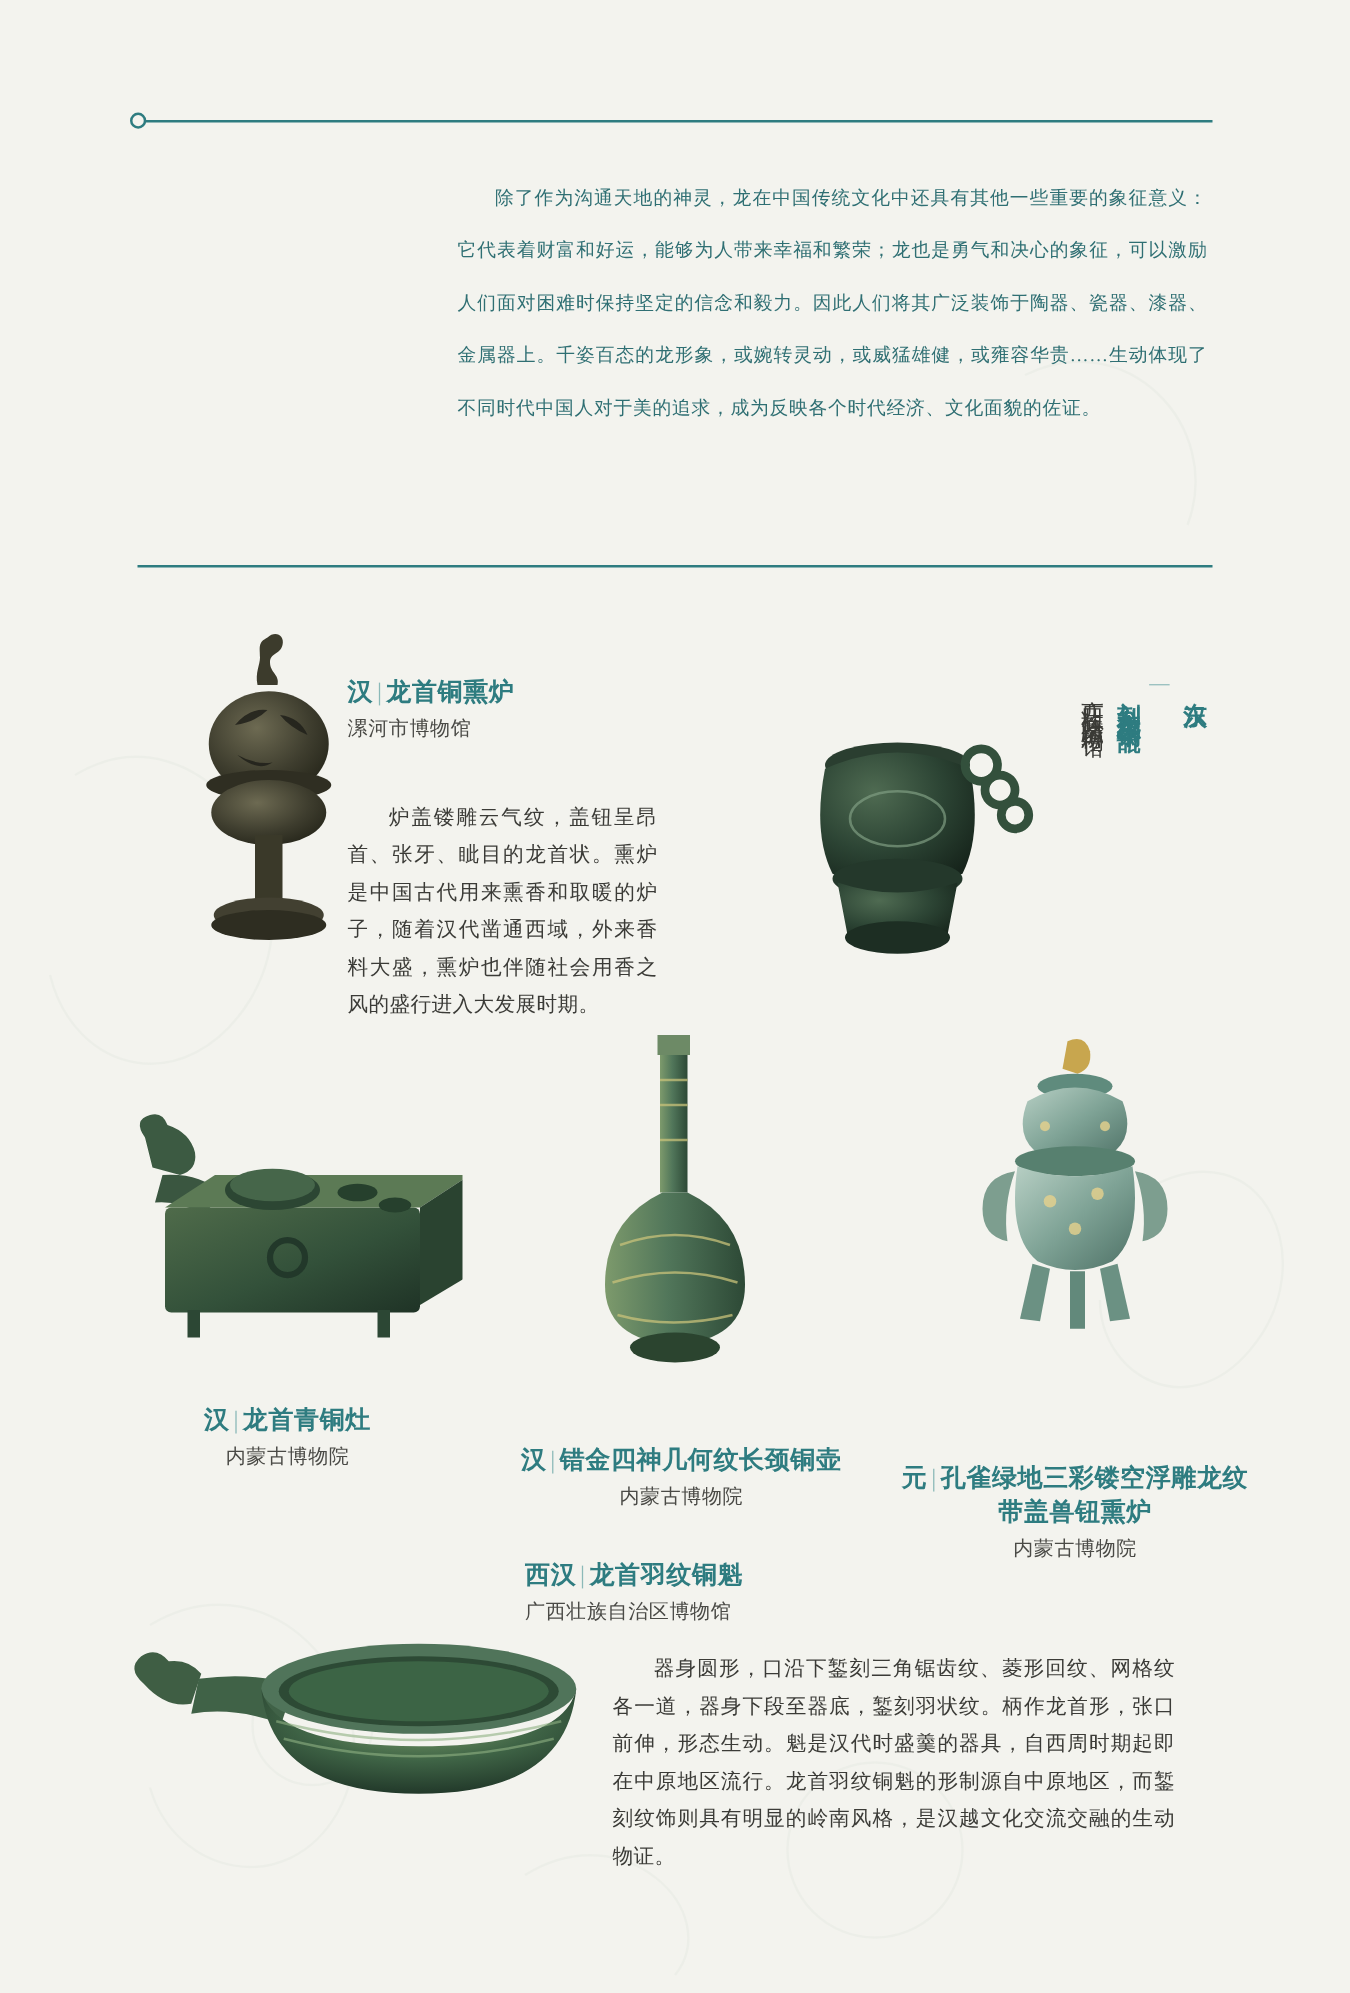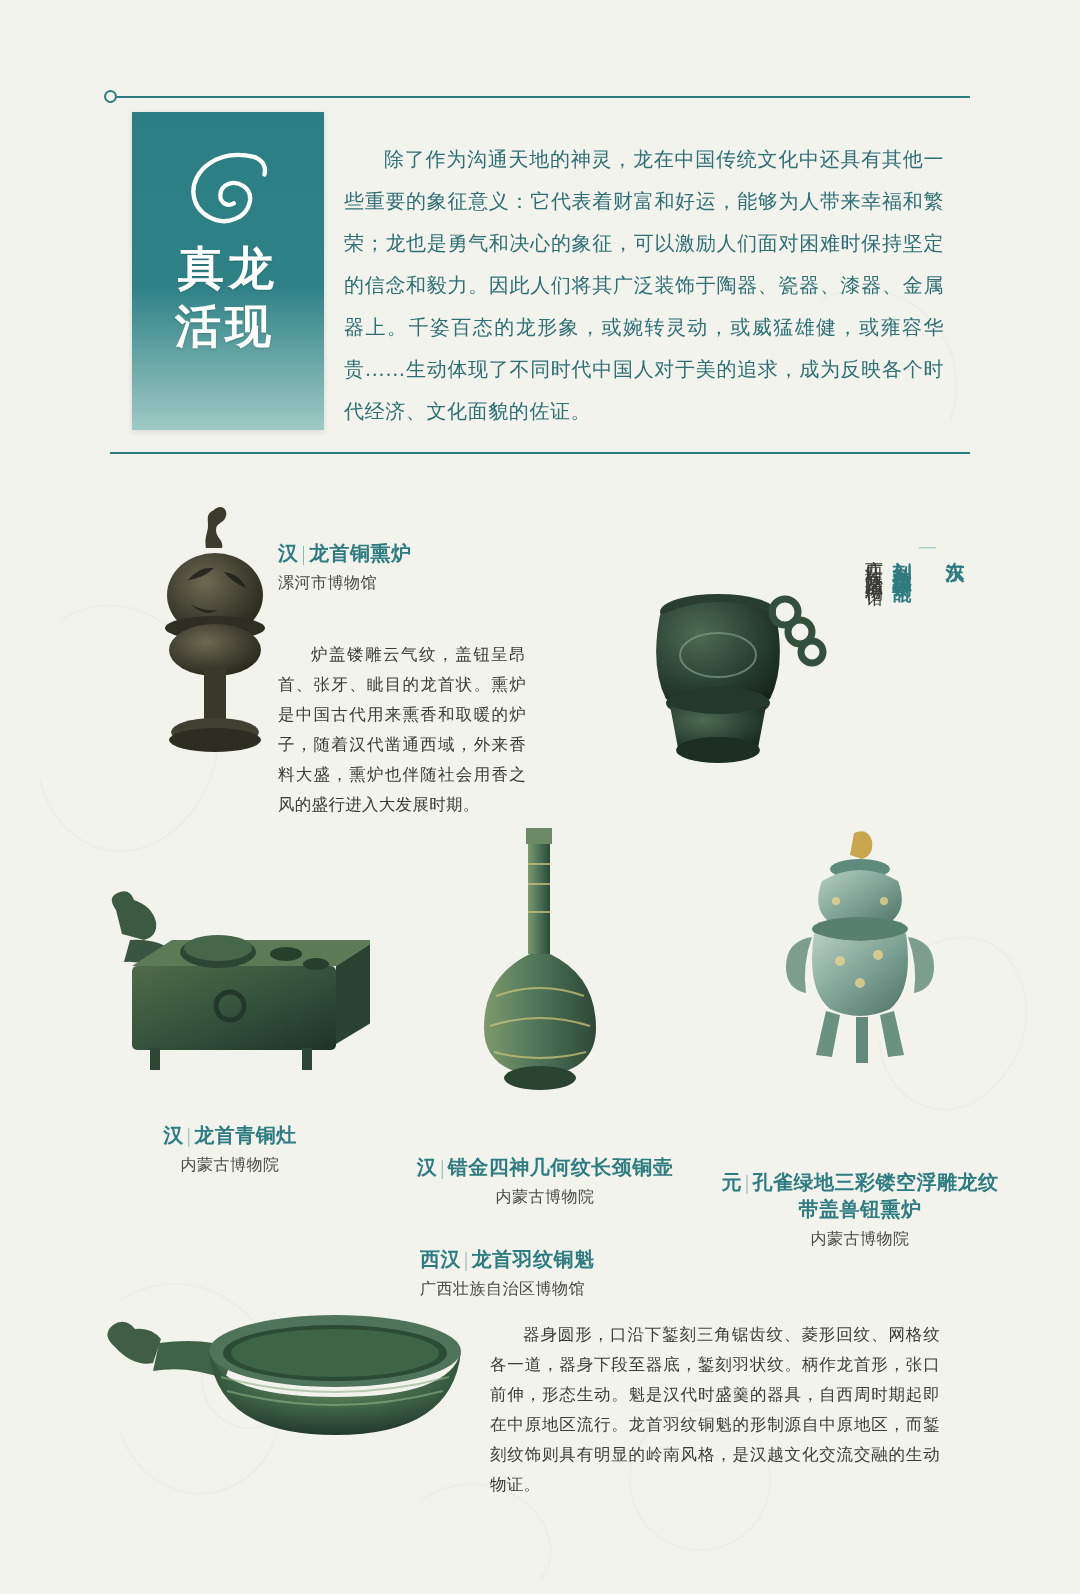--- a/index.html
+++ b/index.html
@@ -85,24 +85,24 @@
     font-weight: bold;
     font-size: 46px;
     line-height: 58px;
     letter-spacing: 4px;
     color: #ffffff;
     text-shadow: 0 1px 2px rgba(0,0,0,0.18);
   }
   .title-text .l2 { margin-left: -6px; }
   .intro {
     position: absolute;
-    left: 234px;
+    left: 256px;
     top: 42px;
     width: 600px;
-    font-size: 20px;
+    font-size: 15px;
     line-height: 42px;
     color: #2f6f73;
     text-align: justify;
     text-indent: 2em;
     letter-spacing: 0.6px;
     font-family: Liberation Serif, serif;
   }
 
   
   .obj-title {
@@ -143,20 +143,21 @@
     position: absolute;
     left: 278px;
     top: 540px;
     width: 250px;
   }
   .r1-left-desc {
     position: absolute;
     left: 278px;
     top: 640px;
     width: 248px;
+    font-family: Liberation Mono, monospace;
   }
 
   
   .r1-right-img {
     position: absolute;
     left: 600px;
     top: 560px;
     width: 260px;
     height: 250px;
   }
@@ -234,30 +235,20 @@
     <circle cx="250" cy="1380" r="48"></circle>
     <path d="M420 1500 C 500 1450, 580 1530, 540 1580"></path>
   </g>
 </svg>
 
 <div class="header">
   <div class="header-rule-top"></div>
   <div class="header-dot"></div>
   <div class="header-rule-bottom"></div>
 
-  <div class="title-panel">
-    <svg class="title-swirl" viewBox="0 0 100 100">
-      <path d="M78 20 C 40 10, 12 34, 14 58 C 16 80, 40 92, 58 84 C 74 77, 78 58, 66 50 C 56 43, 42 48, 42 60 C 42 68, 50 72, 56 68" fill="none" stroke="#ffffff" stroke-width="4.5" stroke-linecap="round"></path>
-      <path d="M78 20 C 86 23, 90 30, 88 38" fill="none" stroke="#ffffff" stroke-width="4.5" stroke-linecap="round"></path>
-    </svg>
-    <div class="title-text">
-      <div class="l1">真龙</div>
-      <div class="l2">活现</div>
-    </div>
-  </div>
 
   <div class="intro">除了作为沟通天地的神灵，龙在中国传统文化中还具有其他一些重要的象征意义：它代表着财富和好运，能够为人带来幸福和繁荣；龙也是勇气和决心的象征，可以激励人们面对困难时保持坚定的信念和毅力。因此人们将其广泛装饰于陶器、瓷器、漆器、金属器上。千姿百态的龙形象，或婉转灵动，或威猛雄健，或雍容华贵……生动体现了不同时代中国人对于美的追求，成为反映各个时代经济、文化面貌的佐证。</div>
 </div>
 
 <svg class="r1-left-img" viewBox="0 0 175 290">
   <defs>
     <radialGradient id="bz1" cx="40%" cy="35%" r="75%">
       <stop offset="0%" stop-color="#6d6a52"></stop>
       <stop offset="60%" stop-color="#3e3d2e"></stop>
       <stop offset="100%" stop-color="#232318"></stop>

